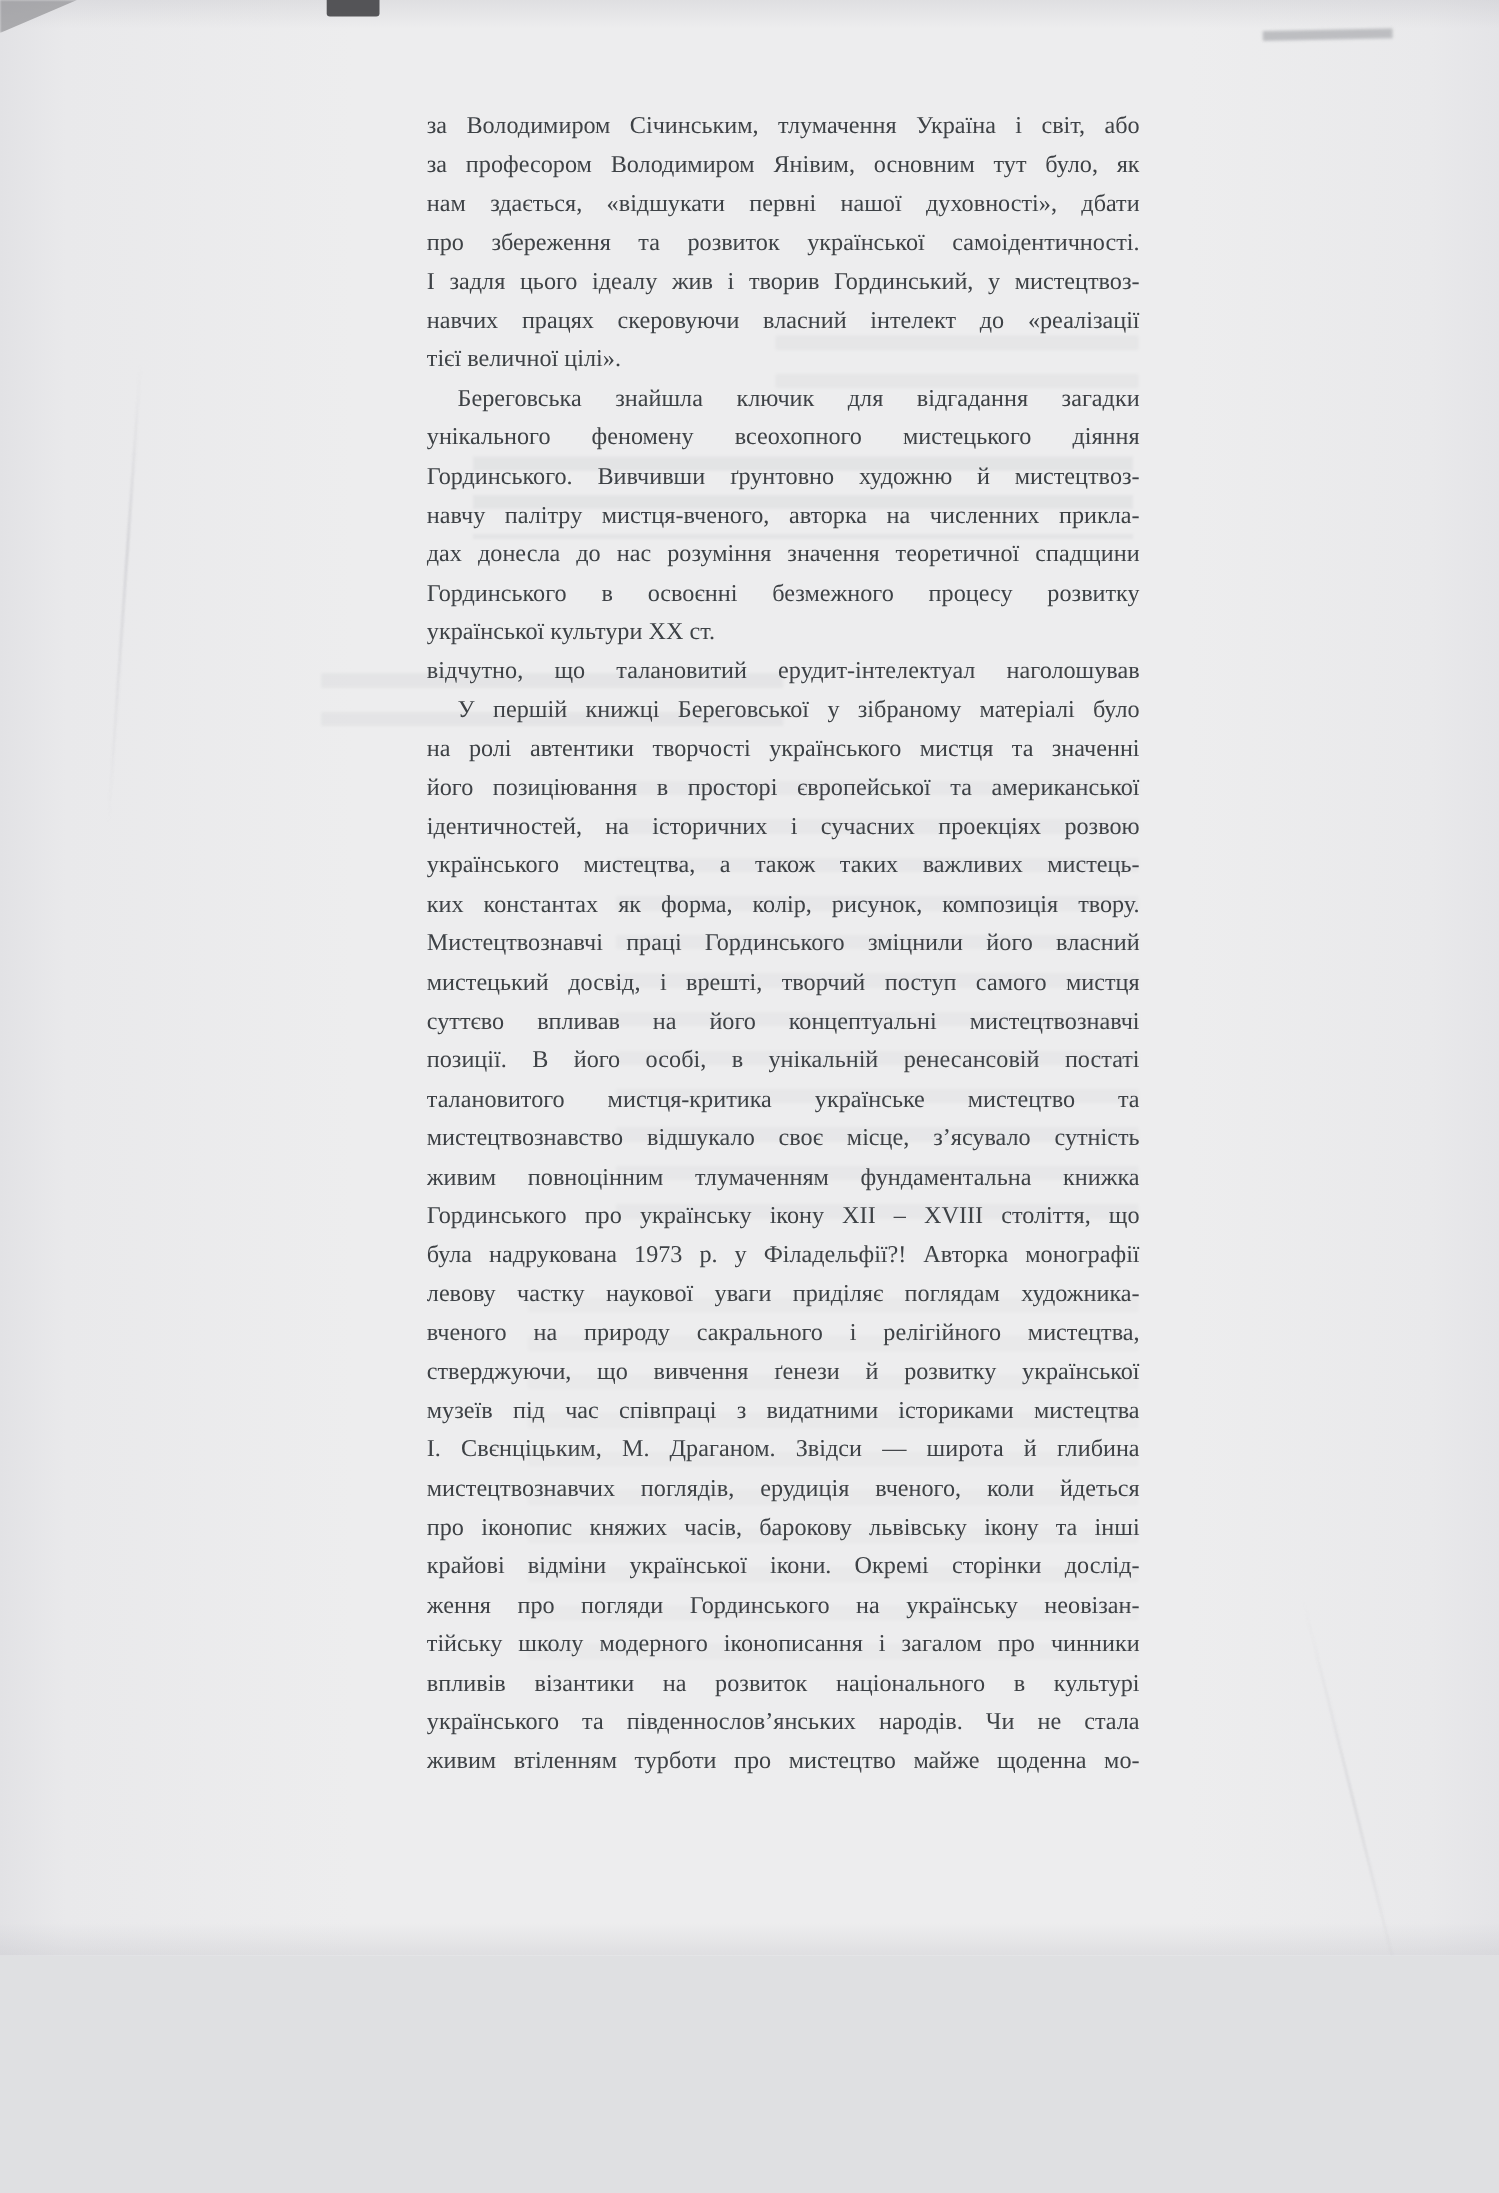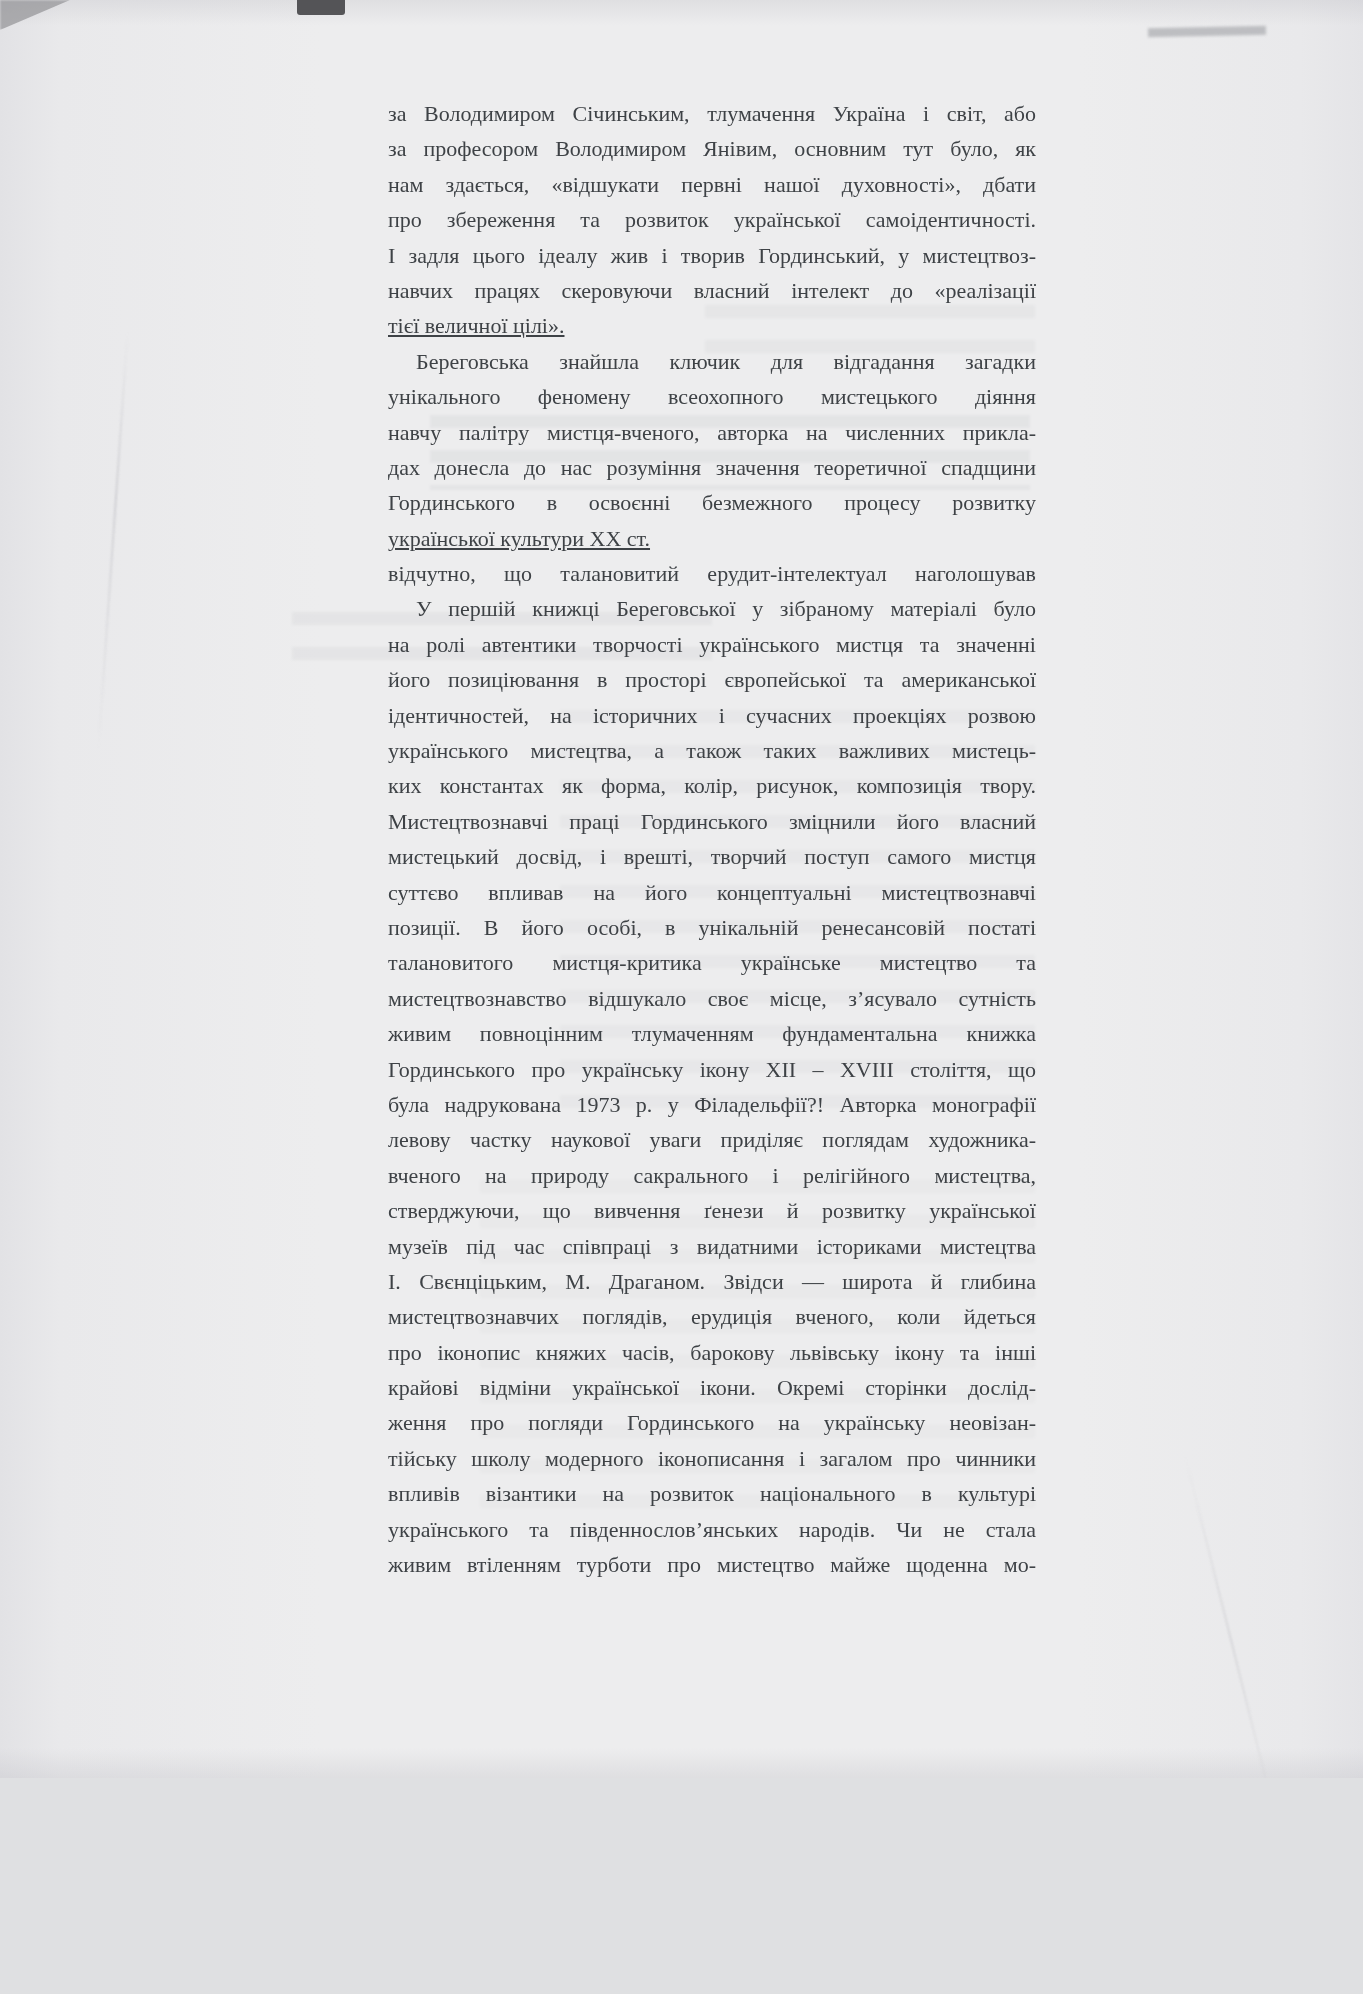--- a/index.html
+++ b/index.html
@@ -90,21 +90,21 @@
   }
   .para { margin: 0; }
   .line {
     height: 35.4px;
     overflow: hidden;
     text-align: justify;
     text-align-last: justify;
     white-space: normal;
   }
   .line.indent { padding-left: 28px; }
-  .line.para-end { text-align-last: left; text-decoration: underline; }
+  .line.para-end { text-align-last: left; }
 
   .page-number {
     position: absolute;
     left: 408px;
     top: 1830px;
     font-size: 20px;
     color: #404448;
   }
 </style>
 </head>
@@ -129,20 +129,21 @@
         <div class="line">за професором Володимиром Янівим, основним тут було, як</div>
         <div class="line">нам здається, «відшукати первні нашої духовності», дбати</div>
         <div class="line">про збереження та розвиток української самоідентичності.</div>
         <div class="line">І задля цього ідеалу жив і творив Гординський, у мистецтвоз-</div>
         <div class="line">навчих працях скеровуючи власний інтелект до «реалізації</div>
         <div class="line para-end">тієї величної цілі».</div>
       </div>
       <div class="para">
         <div class="line indent">Береговська знайшла ключик для відгадання загадки</div>
         <div class="line">унікального феномену всеохопного мистецького діяння</div>
+        <div class="line">Гординського. Вивчивши ґрунтовно художню й мистецтвоз-</div>
         <div class="line">навчу палітру мистця-вченого, авторка на численних прикла-</div>
         <div class="line">дах донесла до нас розуміння значення теоретичної спадщини</div>
         <div class="line">Гординського в освоєнні безмежного процесу розвитку</div>
         <div class="line para-end">української культури ХХ ст.</div>
       </div>
       <div class="para">
         <div class="line">відчутно, що талановитий ерудит-інтелектуал наголошував</div>
         <div class="line indent">У першій книжці Береговської у зібраному матеріалі було</div>
         <div class="line">на ролі автентики творчості українського мистця та значенні</div>
         <div class="line">його позиціювання в просторі європейської та американської</div>

